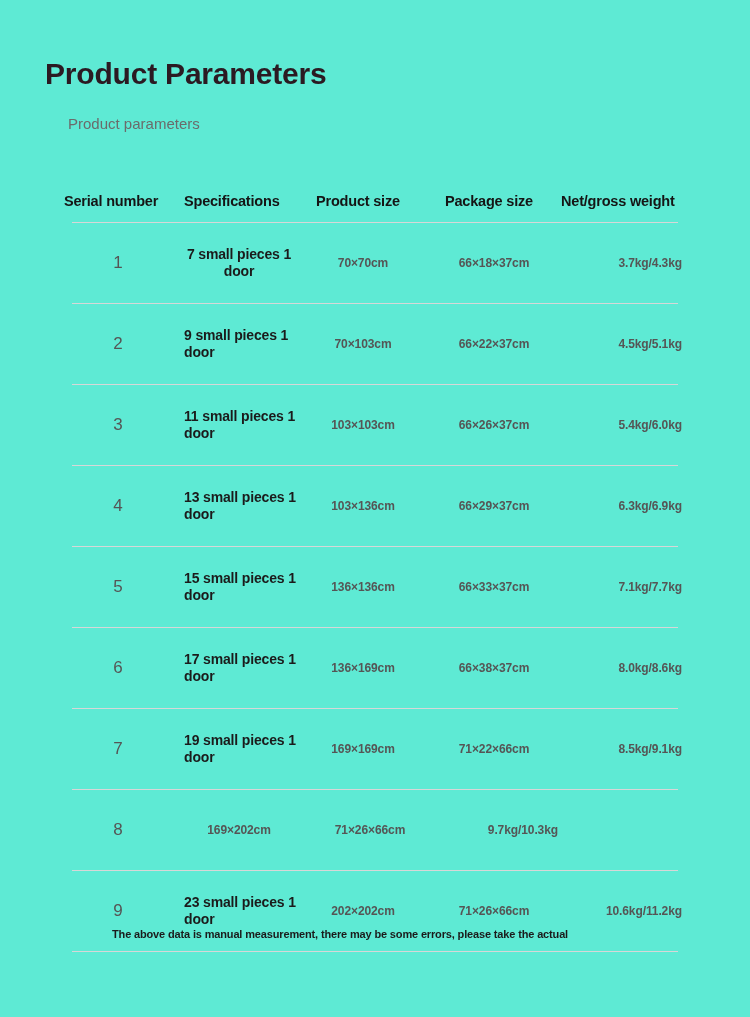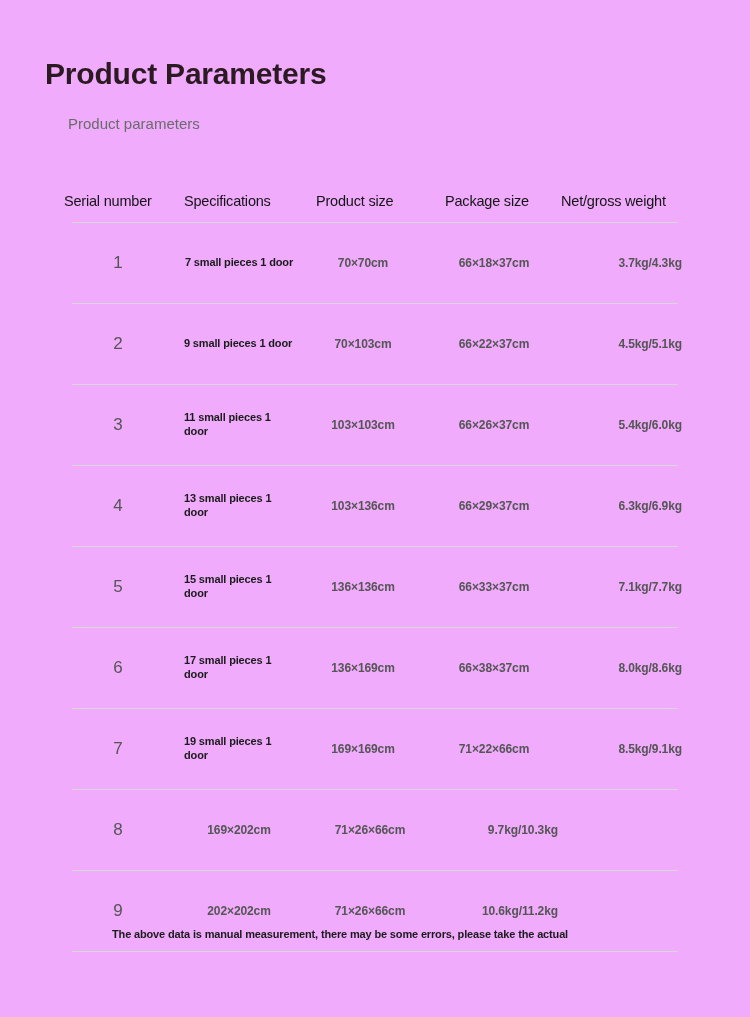--- a/index.html
+++ b/index.html
@@ -11,21 +11,21 @@
     width: 750px;
     height: 1017px;
     font-family: "Liberation Sans", sans-serif;
     -webkit-font-smoothing: antialiased;
     overflow: hidden;
   }
   .page {
     position: relative;
     width: 750px;
     height: 1017px;
-    background: #f0abfc;
+    background: #5eead4;
   }
 
   
   .page-title {
     position: absolute;
     left: 45px;
     top: 57px;
     font-size: 30px;
     font-weight: bold;
     letter-spacing: -0.2px;
@@ -76,38 +76,38 @@
     padding: 0 2px;
   }
   .col-serial   { width: 112px; text-align: center; }
   .col-spec     { width: 124px; }
   .col-product  { width: 130px; text-align: center; }
   .col-package  { width: 132px; text-align: center; }
   .col-weight   { width: 124px; text-align: right; }
 
   .t-head .col {
     font-size: 14.5px;
-    font-weight: normal;
+    font-weight: bold;
     color: #151515;
     letter-spacing: -0.2px;
     white-space: nowrap;
   }
   .t-head .col-serial  { text-align: left;  padding-left: 2px; }
   .t-head .col-spec    { text-align: left;  padding-left: 10px; }
   .t-head .col-product { text-align: left;  padding-left: 18px; }
   .t-head .col-package { text-align: left;  padding-left: 17px; }
   .t-head .col-weight  { text-align: left;  padding-left: 1px; }
 
   .cell-serial {
     font-size: 17px;
     color: #555555;
     font-weight: normal;
   }
   .cell-spec {
-    font-size: 11px;
+    font-size: 14px;
     font-weight: bold;
     color: #1b1b1b;
     line-height: 1.25;
     letter-spacing: -0.15px;
     padding-left: 10px;
     padding-right: 2px;
   }
   .cell-spec.centered {
     text-align: center;
     padding-left: 8px;
@@ -220,20 +220,21 @@
     <div class="t-row t-body-row">
       <div class="col col-serial  cell-serial">8</div>
       <div class="col col-product cell-value">169×202cm</div>
       <div class="col col-package cell-value">71×26×66cm</div>
       <div class="col col-weight  cell-value">9.7kg/10.3kg</div>
     </div>
     <div class="divider"></div>
 
     <div class="t-row t-body-row">
       <div class="col col-serial  cell-serial">9</div>
+      <div class="col col-spec    cell-spec">23 small pieces 1 door</div>
       <div class="col col-product cell-value">202×202cm</div>
       <div class="col col-package cell-value">71×26×66cm</div>
       <div class="col col-weight  cell-value">10.6kg/11.2kg</div>
     </div>
     <div class="divider"></div>
 
   </div>
 
   <div class="footer-note">The above data is manual measurement, there may be some errors, please take the actual</div>
 

